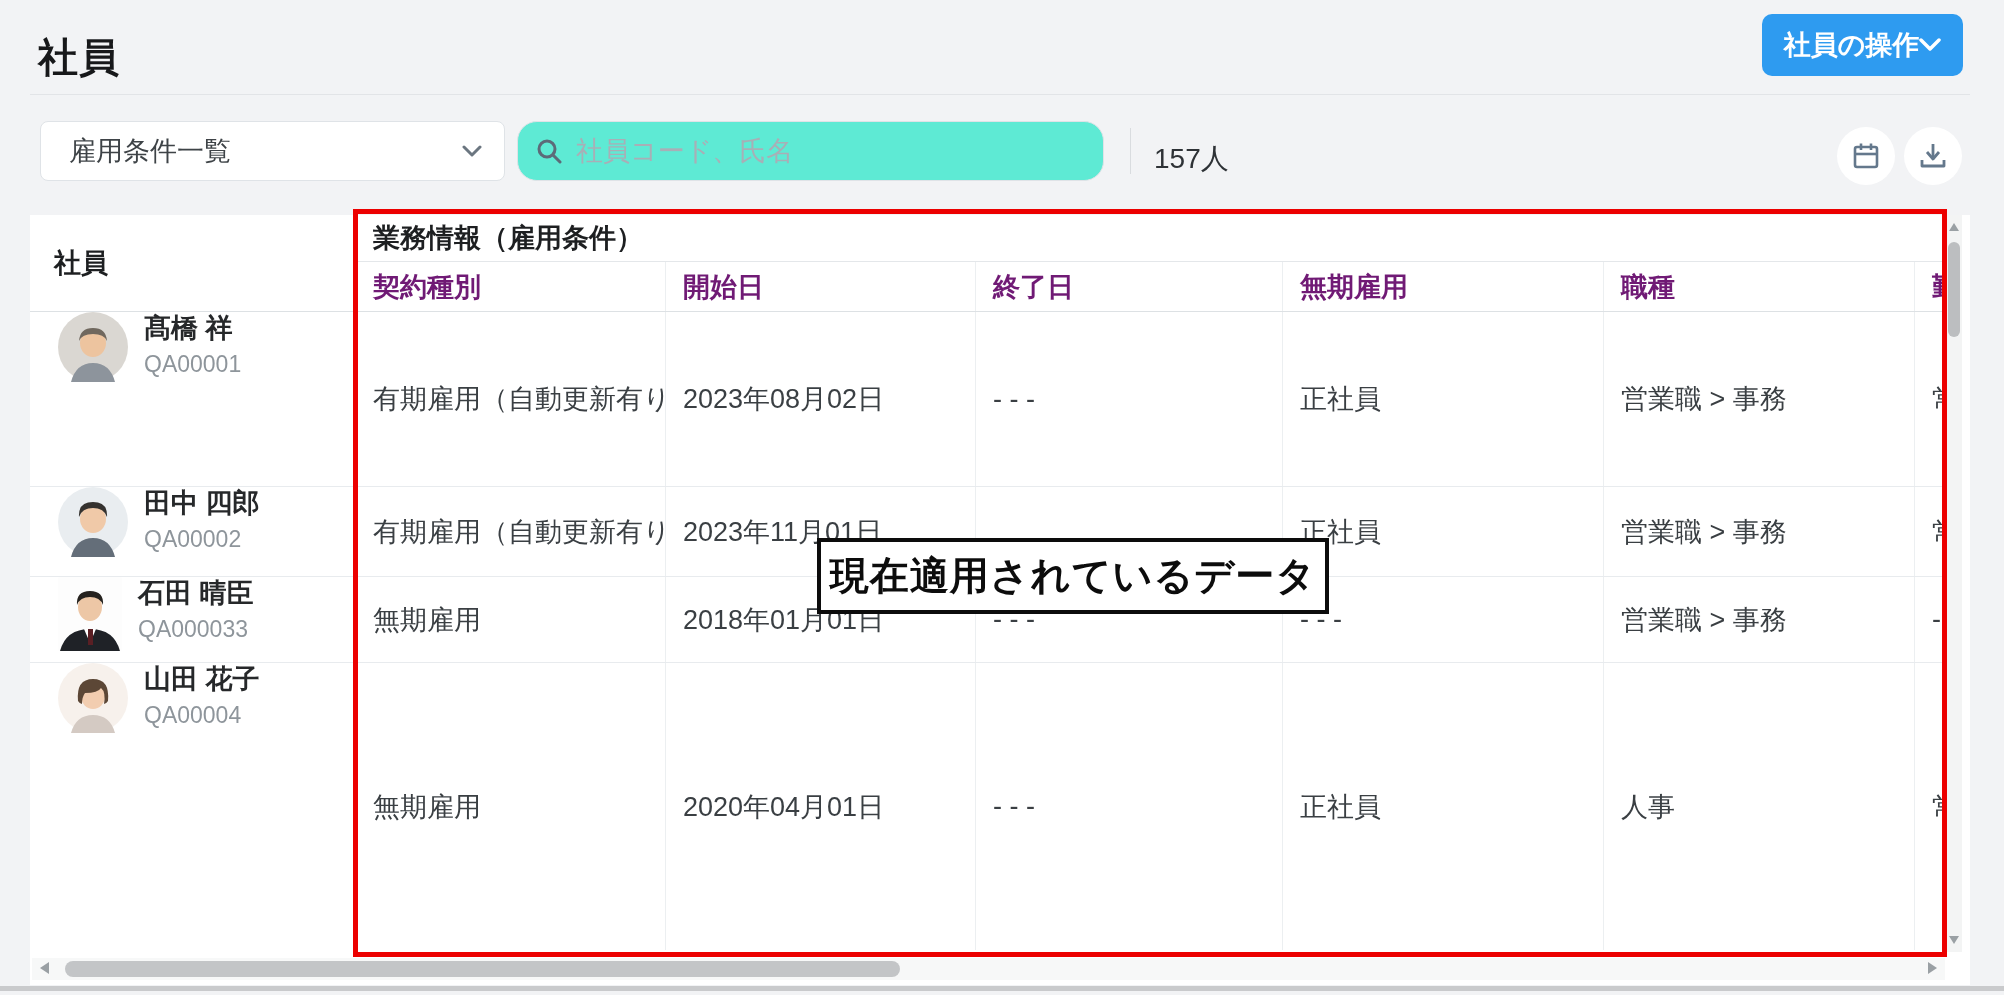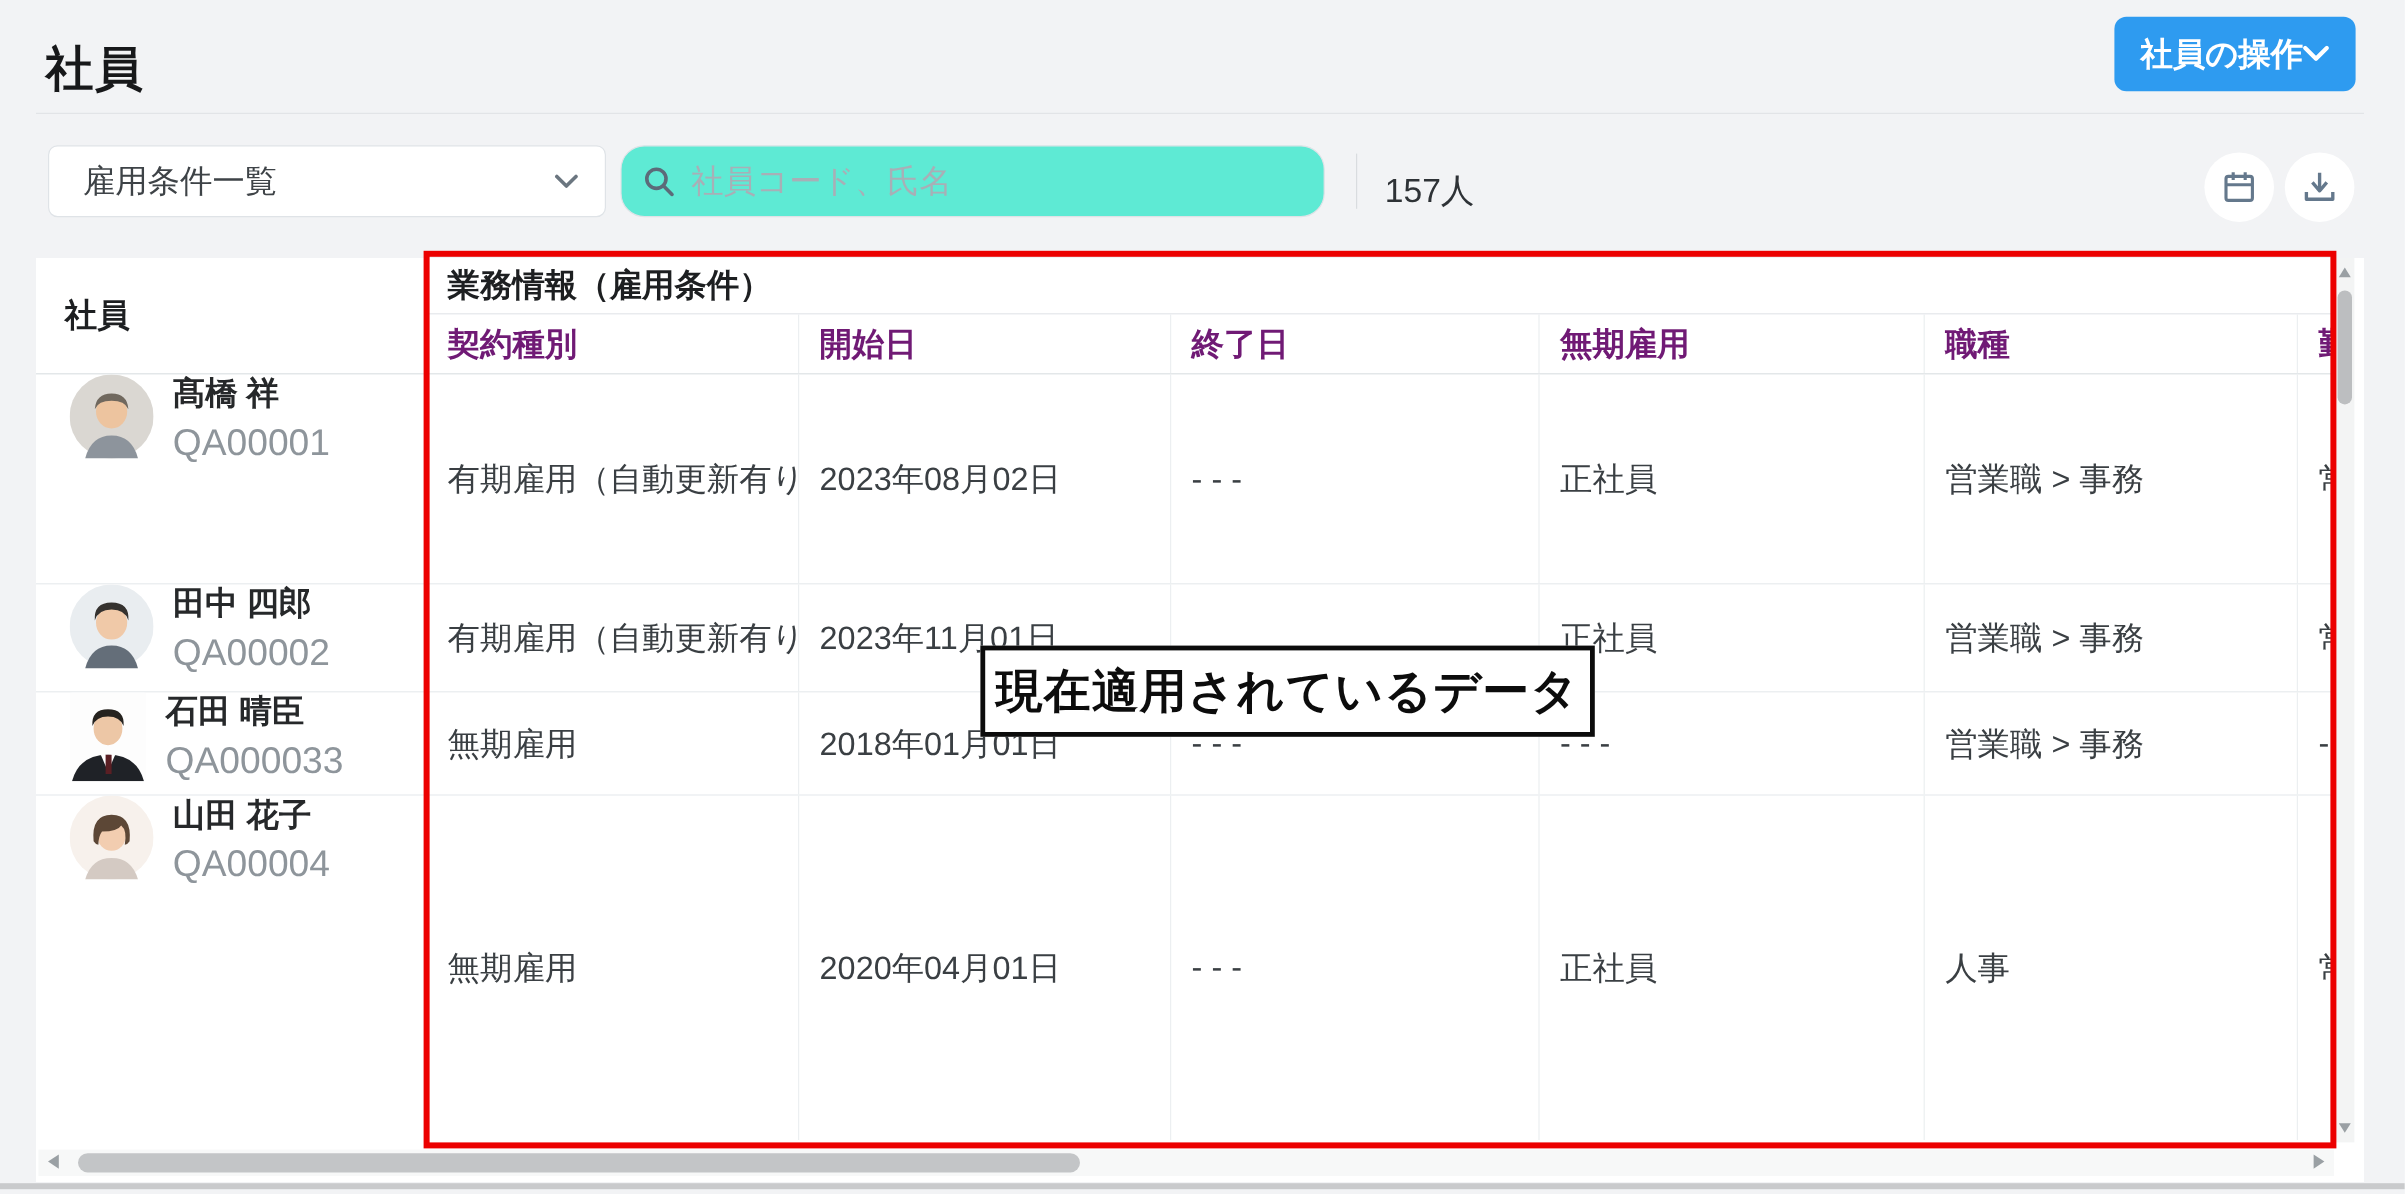--- a/index.html
+++ b/index.html
@@ -51,21 +51,21 @@
   }
   .emp-col { position:absolute; left:0; top:0; width:326px; }
   .emp-header {
     height:97px; border-bottom:1px solid #dde1e4;
     display:flex; align-items:center; padding-left:24px;
     font-size:27px; font-weight:bold; color:#1d1f21;
   }
   .emp-row { display:flex; align-items:flex-start; gap:16px; padding-left:28px; border-bottom:1px solid #e8ebee; }
   .emp-row:last-child { border-bottom:none; }
   .emp-name { font-size:27px; font-weight:bold; color:#26282a; line-height:1.25; }
-  .emp-code { font-size:31px; color:#8e959b; margin-top:5px; }
+  .emp-code { font-size:23px; color:#8e959b; margin-top:5px; }
   .scroll-area {
     position:absolute; left:326px; top:0; width:1589px; height:737px; overflow:hidden;
   }
   .group-header {
     height:47px; border-bottom:1px solid #e4e7ea;
     display:flex; align-items:center; padding-left:17px;
     font-size:27px; font-weight:bold; color:#1d1f21; width:1869px;
   }
   .col-header-row { display:flex; width:1869px; height:50px; border-bottom:1px solid #dde1e4; }
   .col-header-row .hcell {

